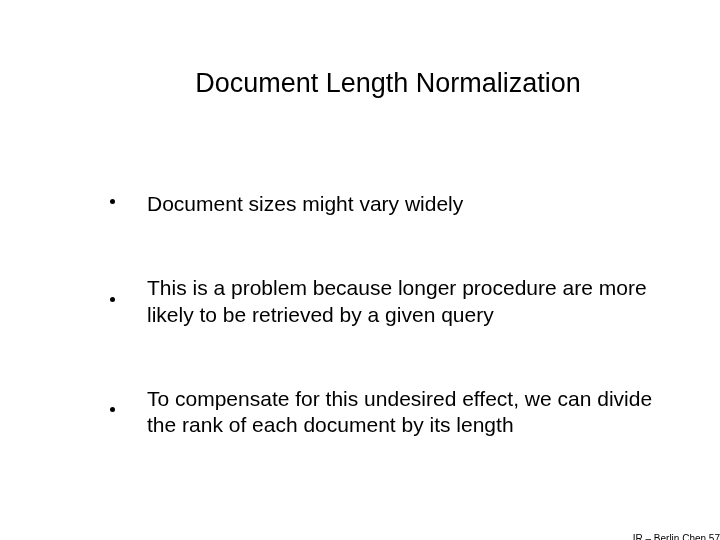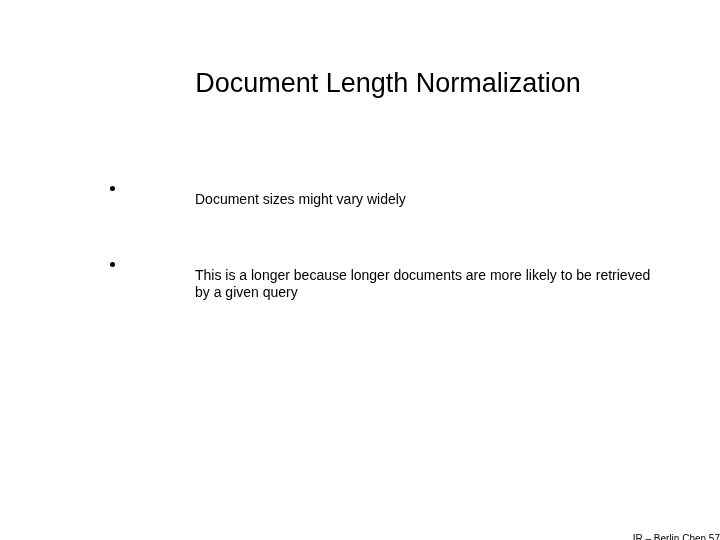--- a/index.html
+++ b/index.html
@@ -19,25 +19,24 @@
       padding-top: 26px;
       padding-bottom: 8px;
     }
     .content {
       padding-left: 40px;
       padding-right: 40px;
       padding-top: 42px;
     }
     .bullet-item {
       display: flex;
-      align-items: flex-start;
+      align-items: center;
       margin-bottom: 30px;
-      font-size: 14px;
+      font-size: 21px;
       line-height: 1.25;
-      gap: 48px;
     }
     .bullet-dot {
       width: 5px;
       height: 5px;
       background: #000;
       border-radius: 50%;
       margin-top: 9px;
       margin-right: 18px;
       flex-shrink: 0;
     }
@@ -62,20 +61,24 @@
 
 <div class="content">
 
   <div class="bullet-item">
     <div class="bullet-dot"></div>
     <div class="bullet-text">Document sizes might vary widely</div>
   </div>
 
   <div class="bullet-item">
     <div class="bullet-dot"></div>
-    <div class="bullet-text">This is a longer because longer documents are more likely to be retrieved by a given query</div>
+    <div class="bullet-text">This is a problem because longer procedure are more likely to be retrieved by a given query</div>
   </div>
 
+  <div class="bullet-item">
+    <div class="bullet-dot"></div>
+    <div class="bullet-text">To compensate for this undesired effect, we can divide the rank of each document by its length</div>
+  </div>
 
 
 </div>
 
 <div class="footer">IR – Berlin Chen 57</div>
 
 </body></html>

